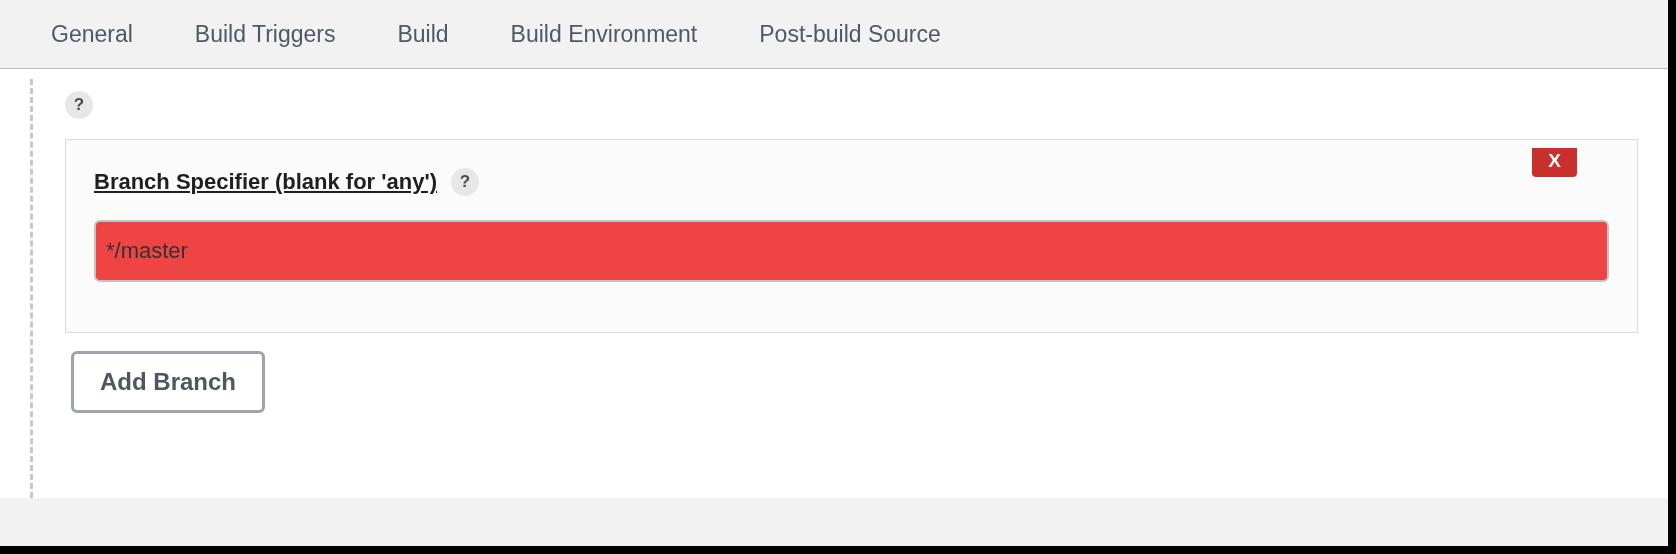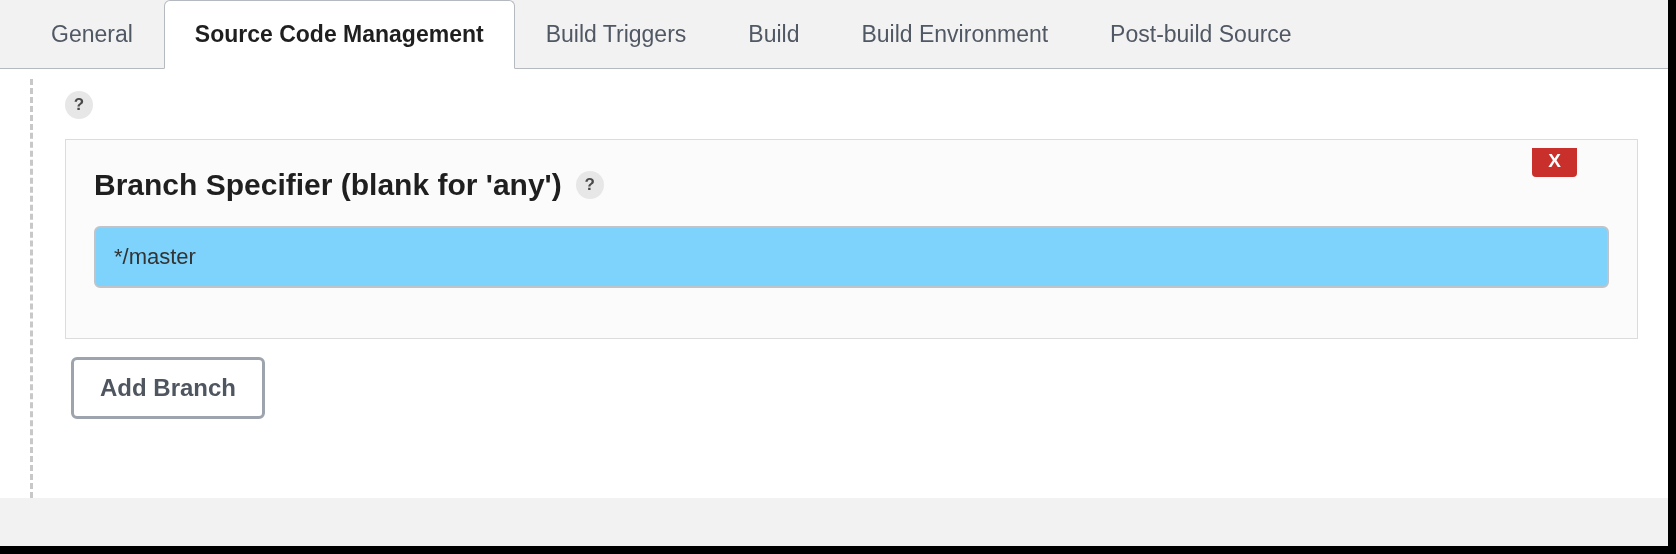--- a/index.html
+++ b/index.html
@@ -114,30 +114,31 @@
       cursor: pointer;
       line-height: 1.2;
     }
     .field-label-row {
       display: flex;
       align-items: center;
       gap: 14px;
       margin-bottom: 24px;
     }
     .field-label {
-      font-size: 30px;
+      font-size: 22px;
       font-weight: 700;
       color: #1f1f1f;
+      text-decoration: underline;
     }
     .text-input {
       width: 100%;
-      padding: 16px 18px;
+      padding: 16px 10px;
       font-size: 22px;
       color: #333;
-      background: #7dd3fc;
+      background: #ef4444;
       border: 2px solid #c0c4c9;
       border-radius: 6px;
       outline: none;
     }
     .add-btn {
       margin-top: 8px;
       padding: 14px 26px;
       font-size: 24px;
       font-weight: 600;
       color: #4f5660;
@@ -147,21 +148,20 @@
       cursor: pointer;
       margin-left: 6px;
     }
   </style>
 </head>
 <body>
 
 <div class="outer-wrap">
   <div class="tabs-bar">
     <div class="tab">General</div>
-    <div class="tab active">Source Code Management</div>
     <div class="tab">Build Triggers</div>
     <div class="tab">Build</div>
     <div class="tab">Build Environment</div>
     <div class="tab">Post-build Source</div>
   </div>
 
   <div class="content-area">
     <div class="dashed-line"></div>
     <div class="inner-content">
 

